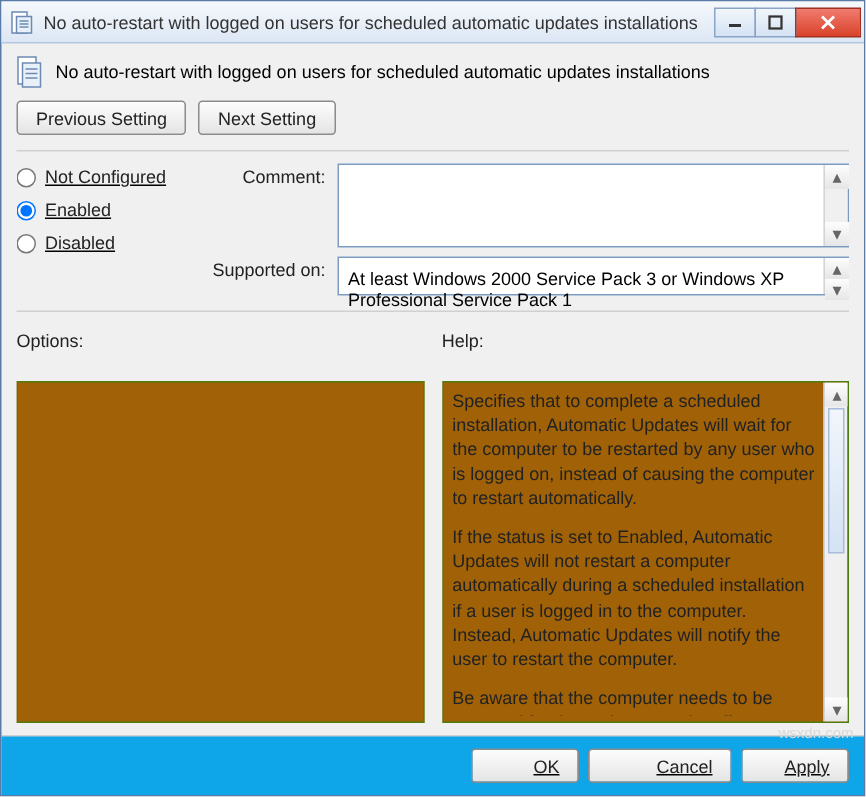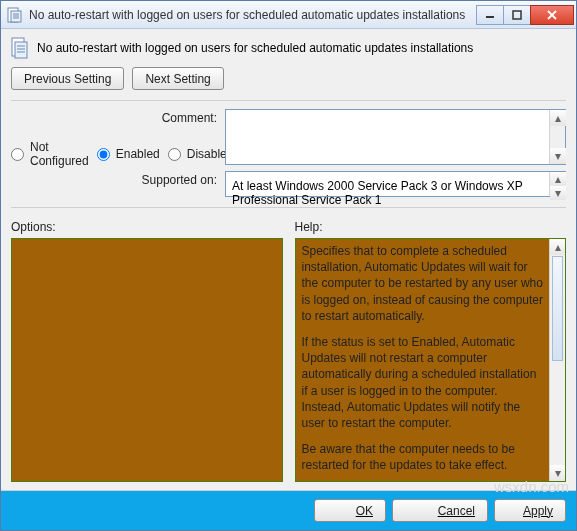--- a/index.html
+++ b/index.html
@@ -12,40 +12,40 @@
 .winbtn { width: 28px; height: 20px; border: 1px solid #8aa4c7; background: linear-gradient(#f2f6fb,#d4e2f3); display: flex; align-items: center; justify-content: center; margin-left: -1px; }
 .winbtn.close { width: 44px; background: linear-gradient(#f07b6f,#d9432a); border-color: #a03020; color: #fff; }
 .winbtn svg { display: block; }
 .body { flex: 1; padding: 8px 10px 8px 10px; display: flex; flex-direction: column; gap: 6px; overflow: hidden; }
 .header-row { display: flex; align-items: center; gap: 8px; }
 .header-row .hicon { width: 18px; height: 22px; }
 .nav-row { display: flex; gap: 8px; margin-top: 2px; }
 button.std { height: 23px; padding: 0 12px; border: 1px solid #8b8b8b; background: linear-gradient(#fdfdfd,#e4e4e4); color: #222; border-radius: 3px; cursor: pointer; text-align: right; }
 hr.sep { border: none; border-top: 1px solid #d0d0d0; margin: 4px 0 2px 0; }
 .upper { display: flex; gap: 16px; }
-.radios { width: 110px; display: flex; flex-direction: row; gap: 8px; padding-top: 2px; }
+.radios { width: 110px; display: flex; flex-direction: column; gap: 8px; padding-top: 2px; text-decoration: underline; }
 .radios label { display: flex; align-items: center; gap: 6px; color: #222; cursor: pointer; }
 .radios input { margin: 0; }
 .right-col { flex: 1; display: flex; flex-direction: column; gap: 6px; }
 .field-row { display: flex; gap: 8px; }
 .field-row .lbl { width: 80px; text-align: right; padding-top: 2px; color: #222; }
 .sunken { flex: 1; border: 1px solid #7a9abf; background: #fff; position: relative; }
 .sunken.comment { height: 56px; }
 .sunken.support { height: 26px; display: flex; align-items: center; padding: 0 6px; }
 .vscroll { position: absolute; right: 0; top: 0; bottom: 0; width: 16px; background: #f0f0f0; display: flex; flex-direction: column; justify-content: space-between; border-left: 1px solid #d4d4d4; }
 .arrow { width: 16px; height: 16px; display: flex; align-items: center; justify-content: center; color: #666; background: linear-gradient(#fdfdfd,#e6e6e6); }
 .lower { flex: 1; display: flex; gap: 12px; margin-top: 4px; overflow: hidden; }
 .pane { flex: 1; display: flex; flex-direction: column; }
-.pane .plabel { margin-bottom: 4px; color: #222; }
+.pane .plabel { margin-bottom: 20px; color: #222; }
 .pane .box { flex: 1; border: 1px solid #4d7c0f; background: #a16207; position: relative; overflow: hidden; }
 .help-content { position: absolute; left: 6px; right: 22px; top: 4px; bottom: 4px; overflow: hidden; color: #222; line-height: 1.35; }
 .help-content p { margin: 0 0 10px 0; }
 .vscroll .thumb { flex: 1; margin: 0 2px; }
 .footer { border-top: 1px solid #d0d0d0; padding: 8px 10px; display: flex; justify-content: flex-end; gap: 6px; background: #0ea5e9; text-decoration: underline; }
-.watermark { position: absolute; right: 8px; bottom: 36px; color: #d8d8d8; font-size: 15px; pointer-events: none; }
+.watermark { position: absolute; right: 8px; bottom: 36px; color: #d8d8d8; font-size: 10px; pointer-events: none; }
 </style>
 </head>
 <body>
 
 <div class="window">
 
   <div class="titlebar">
     <svg class="icon" viewBox="0 0 16 16">
         <rect x="1" y="1" width="10" height="14" fill="#fff" stroke="#6c8ab2"></rect>
         <rect x="4" y="4" width="10" height="11" fill="#e8f0fa" stroke="#6c8ab2"></rect>

